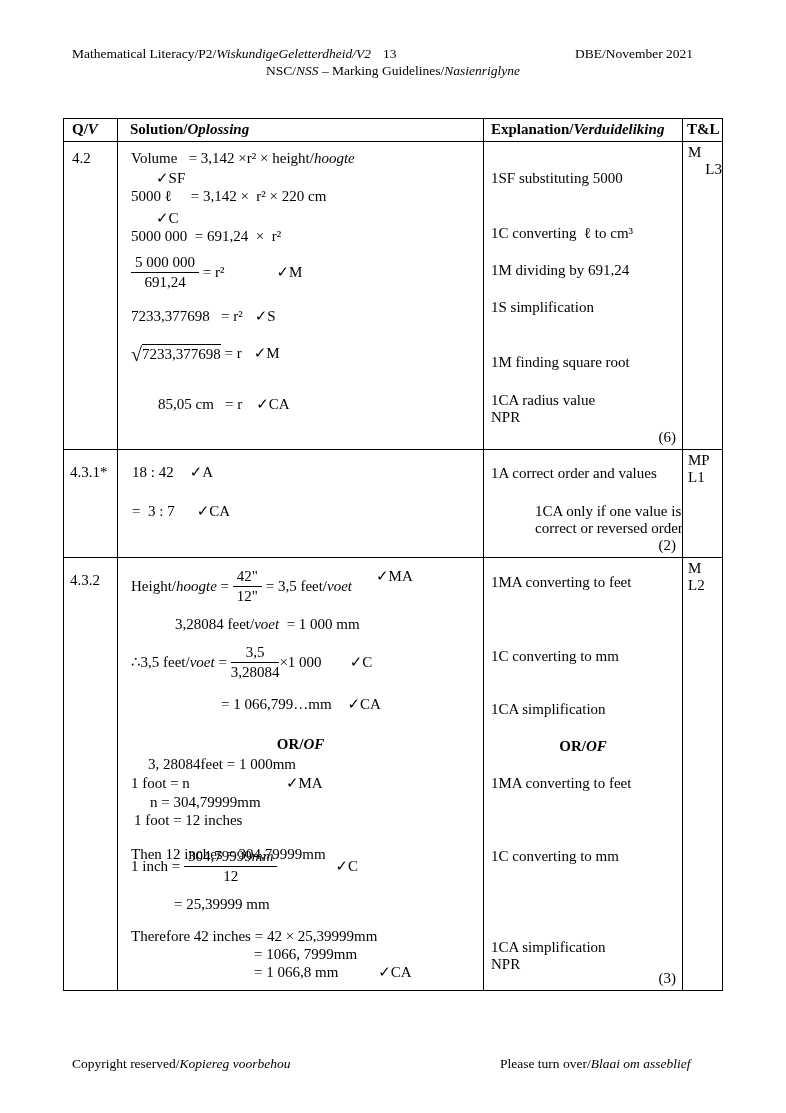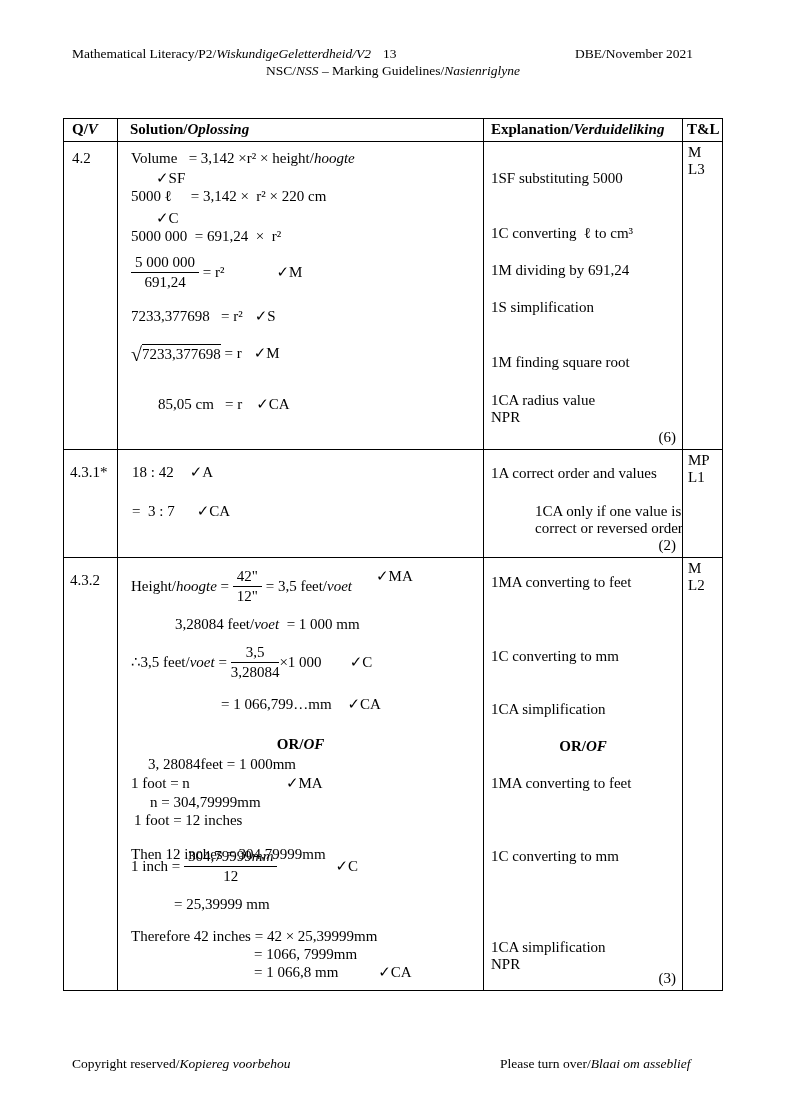--- a/index.html
+++ b/index.html
@@ -99,21 +99,21 @@
         <div class="ln" style="top:83px; left:7px;">1C converting  ℓ to cm³</div>
         <div class="ln" style="top:120px; left:7px;">1M dividing by 691,24</div>
         <div class="ln" style="top:157px; left:7px;">1S simplification</div>
         <div class="ln" style="top:212px; left:7px;">1M finding square root</div>
         <div class="ln" style="top:250px; left:7px;">1CA radius value</div>
         <div class="ln" style="top:267px; left:7px;">NPR</div>
         <div class="ln mark" style="top:287px;">(6)</div>
       </div>
       <div class="cell c-tl">
         <div class="tl-val">M</div>
-        <div class="tl-val" style="padding-top:0;">L3</div>
+        <div class="tl-val" style="padding-top:0;text-align:right;">L3</div>
       </div>
     </div>
 
     <div class="trow r-431">
       <div class="cell c-q">
         <div class="qnum" style="top:14px; left:6px;">4.3.1*</div>
       </div>
       <div class="cell c-sol">
         <div class="ln" style="top:14px; left:14px;"><span>18 : 42</span><span style="margin-left:16px;">✓A</span></div>
         <div class="ln" style="top:53px; left:14px;"><span>=  3 : 7</span><span style="margin-left:22px;">✓CA</span></div>

